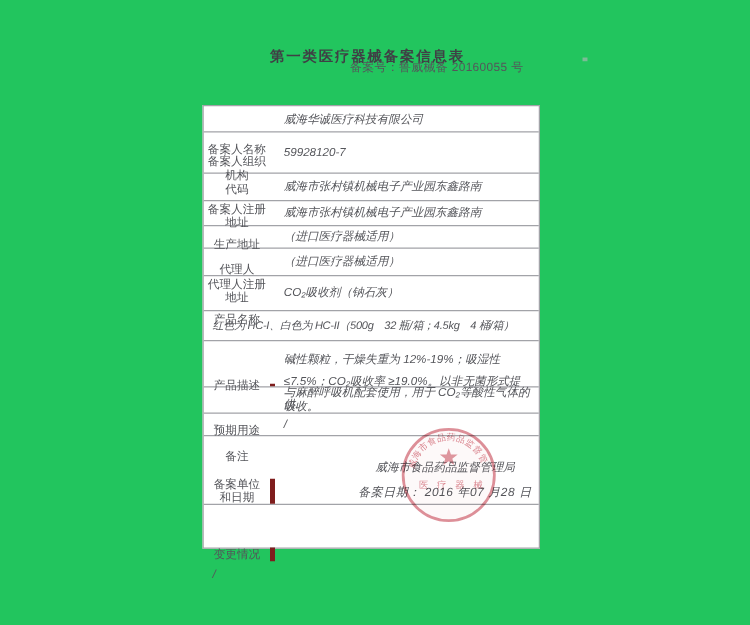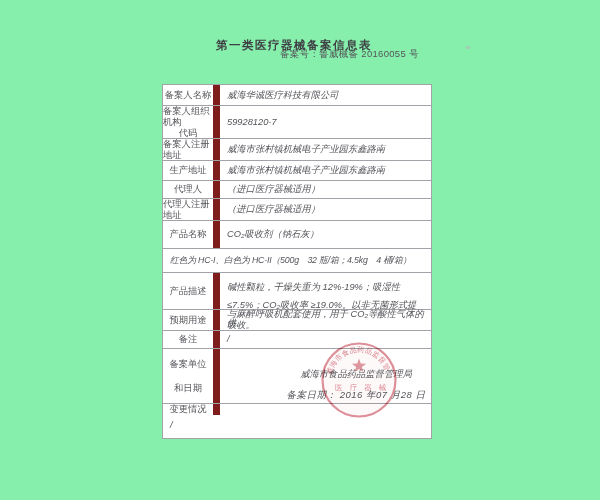--- a/index.html
+++ b/index.html
@@ -1,18 +1,18 @@
 <!DOCTYPE html>
 <html><head>
 <meta charset="utf-8">
 <style>
   * { margin:0; padding:0; box-sizing:border-box; }
   html,body { width:600px; height:500px; }
   body { font-family:"Liberation Sans","DejaVu Sans",sans-serif; background:#ffffff; }
-  .page { position:relative; width:600px; height:500px; background:#86efac; overflow:hidden; }
+  .page { position:relative; width:600px; height:500px; background:#22c55e; overflow:hidden; }
 
   .doc-title {
     position:absolute; top:38px; left:0; width:588px; text-align:center;
     font-size:11.5px; font-weight:bold; letter-spacing:1.5px; color:#3f4045;
   }
   .record-no {
     position:absolute; top:48px; left:280px;
     font-size:9.5px; color:#55565b; letter-spacing:0.3px;
   }
   .scan-speck {
@@ -21,23 +21,23 @@
   }
 
   .info-table {
     position:absolute; left:162px; top:84px; width:270px;
     border:1px solid #a2a3a8; background:#ffffff;
   }
   .row { display:flex; border-bottom:1px solid #a2a3a8; }
   .row:last-child { border-bottom:none;flex-direction:column; }
   .cell { font-size:9.3px; color:#54555a; }
   .label-cell {
-    width:57px; border-right:7px solid #7f1d1d; flex-shrink:0;
+    width:57px; border-right:4px solid #7f1d1d; flex-shrink:0;
     display:flex; flex-direction:column; justify-content:center; align-items:center;
-    line-height:11px;
+    text-align:center; line-height:11px;margin-top:34px;
   }
   .label-gap { height:8px; }
   .big-gap { height:13px; }
   .value-cell {
     flex:1; display:flex; align-items:center;
     padding-left:7px; padding-right:3px; line-height:11px;font-style:italic;
   }
   .value-multiline { align-items:flex-start; padding-top:5px; line-height:18px; }
   .value-tight { font-size:8.8px; letter-spacing:-0.2px; }
   .value-stamp-cell { position:relative; display:block; }

